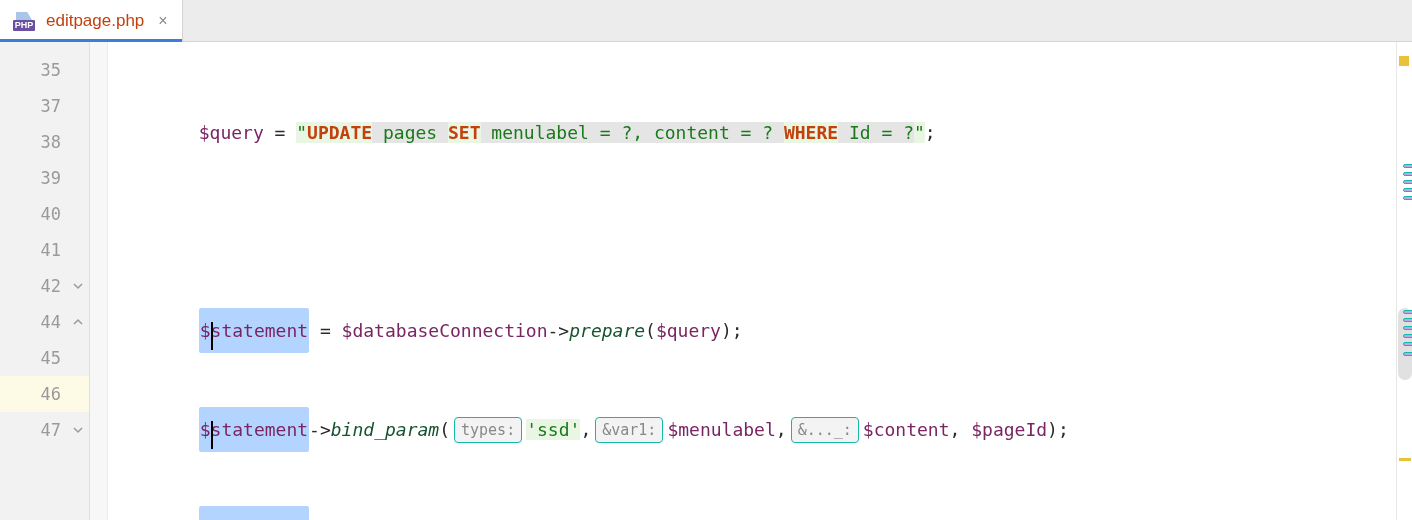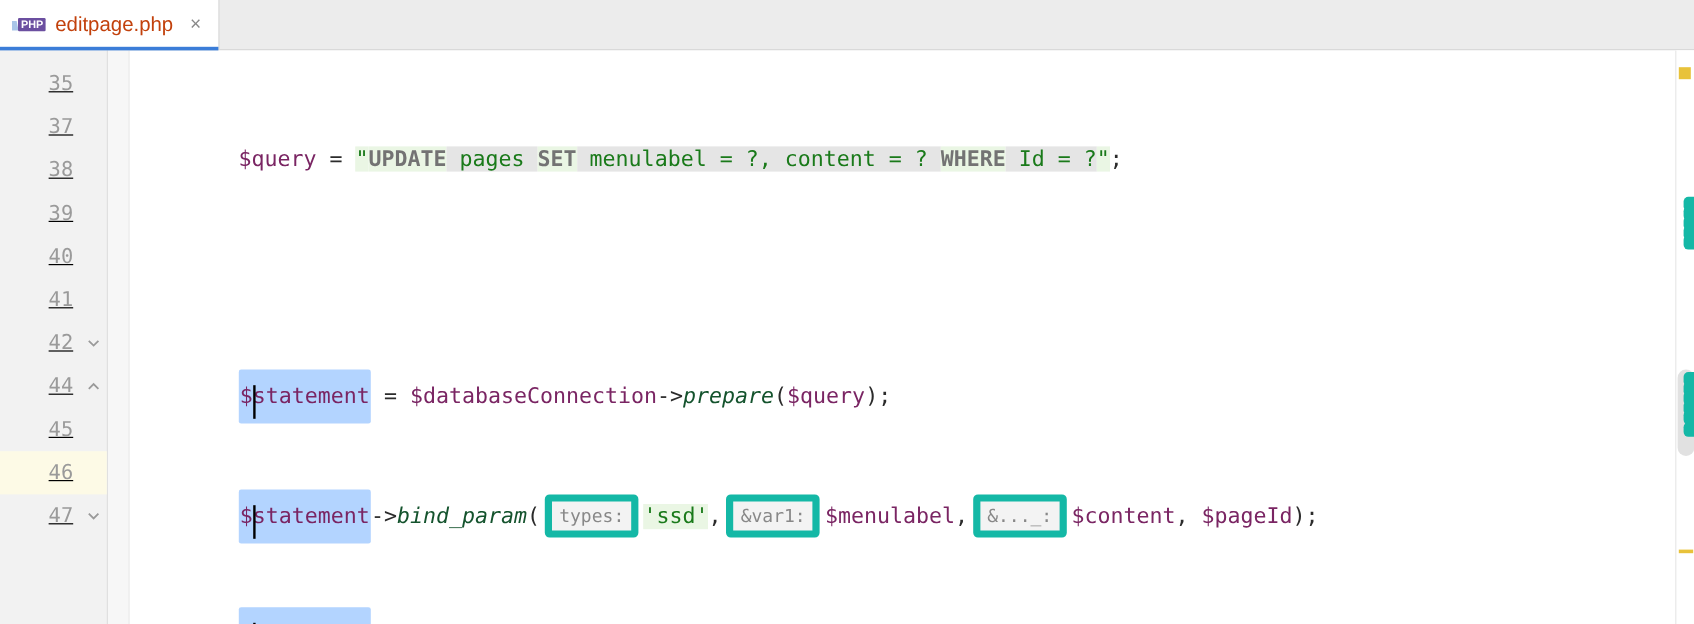--- a/index.html
+++ b/index.html
@@ -30,21 +30,21 @@
   }
   .tab::after {
     content: '';
     position: absolute;
     left: 0; right: 0; bottom: -1px;
     height: 3px;
     background: #3b7dd8;
   }
   .php-icon {
     width: 28px; height: 22px;
-    display: flex; flex-direction: row; align-items: center; justify-content: center;
+    display: flex; flex-direction: column; align-items: center; justify-content: center;
   }
   .php-icon-top {
     width: 16px; height: 10px; background: #a9c5e8; clip-path: polygon(0 100%, 0 20%, 70% 20%, 100% 100%);
   }
   .php-icon-label {
     background: #6b4fa0; color: #fff; font-size: 9px; font-weight: bold;
     padding: 0 2px; line-height: 11px; border-radius: 1px;
     font-family: sans-serif;
   }
   .tab-title { color: #c2410c; font-family: 'Segoe UI', sans-serif; font-size: 17px; }
@@ -53,21 +53,20 @@
   .editor {
     display: flex;
     height: calc(100% - 42px);
     background: #fff;
   }
   .gutter {
     width: 90px;
     background: #f2f2f2;
     border-right: 1px solid #e0e0e0;
     padding-top: 10px;
-    text-decoration: underline;
   }
   .gutter-line {
     height: 36px;
     display: flex;
     align-items: center;
     justify-content: flex-end;
     padding-right: 28px;
     color: #9a9a9a;
     font-size: 17px;
     position: relative;
@@ -98,41 +97,41 @@
   .code-line {
     height: 36px;
     line-height: 36px;
     padding-left: 4px;
     color: #2b2b2b;
   }
 
   .t-var { color: #7a2563; }
   .t-op  { color: #2b2b2b; }
   .t-str { color: #1a7a1a; background: #eaf6e4; }
-  .t-sqlkw { color: #737373; font-weight: 600; background: #eaf6e4; }
+  .t-sqlkw { color: #c2410c; font-weight: 600; background: #eaf6e4; }
   .t-sqltxt { color: #1a7a1a; background: #e5e5e5; }
   .t-method { color: #14532d; font-style: italic; }
   .t-punc { color: #2b2b2b; }
   .hl { background: #b3d4ff; border-radius: 2px; padding: 12px 1px; }
   .caret {
     display: inline-block;
     width: 0;
     position: relative;
   }
   .caret::after {
     content: '';
     position: absolute;
     left: 0; top: -15px;
     width: 2px; height: 28px;
     background: #000;
   }
   .hint {
     display: inline-block;
     background: #f3f3f3;
-    border: 6px solid #14b8a6;
+    border: 1px solid #14b8a6;
     border-radius: 4px;
     color: #888;
     font-size: 15px;
     padding: 0 6px;
     margin: 0 4px;
     line-height: 24px;
     vertical-align: 1px;
   }
 
   .marker-stripe {

